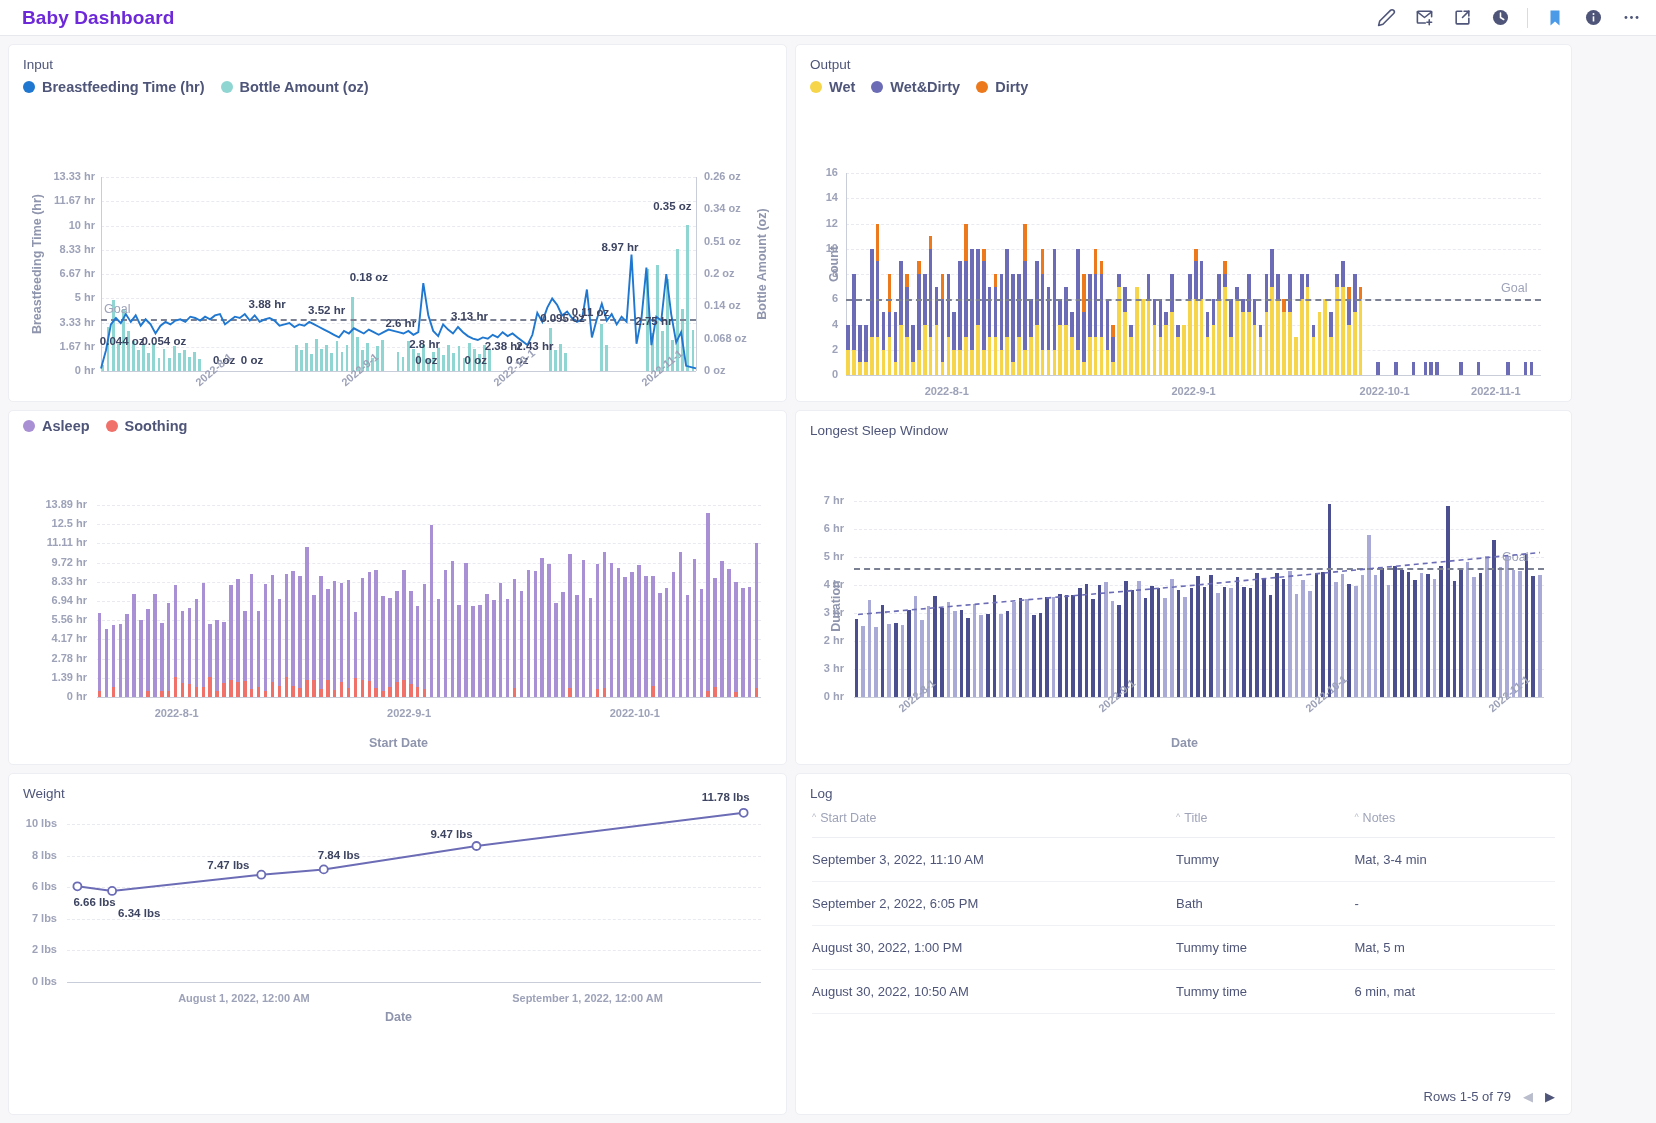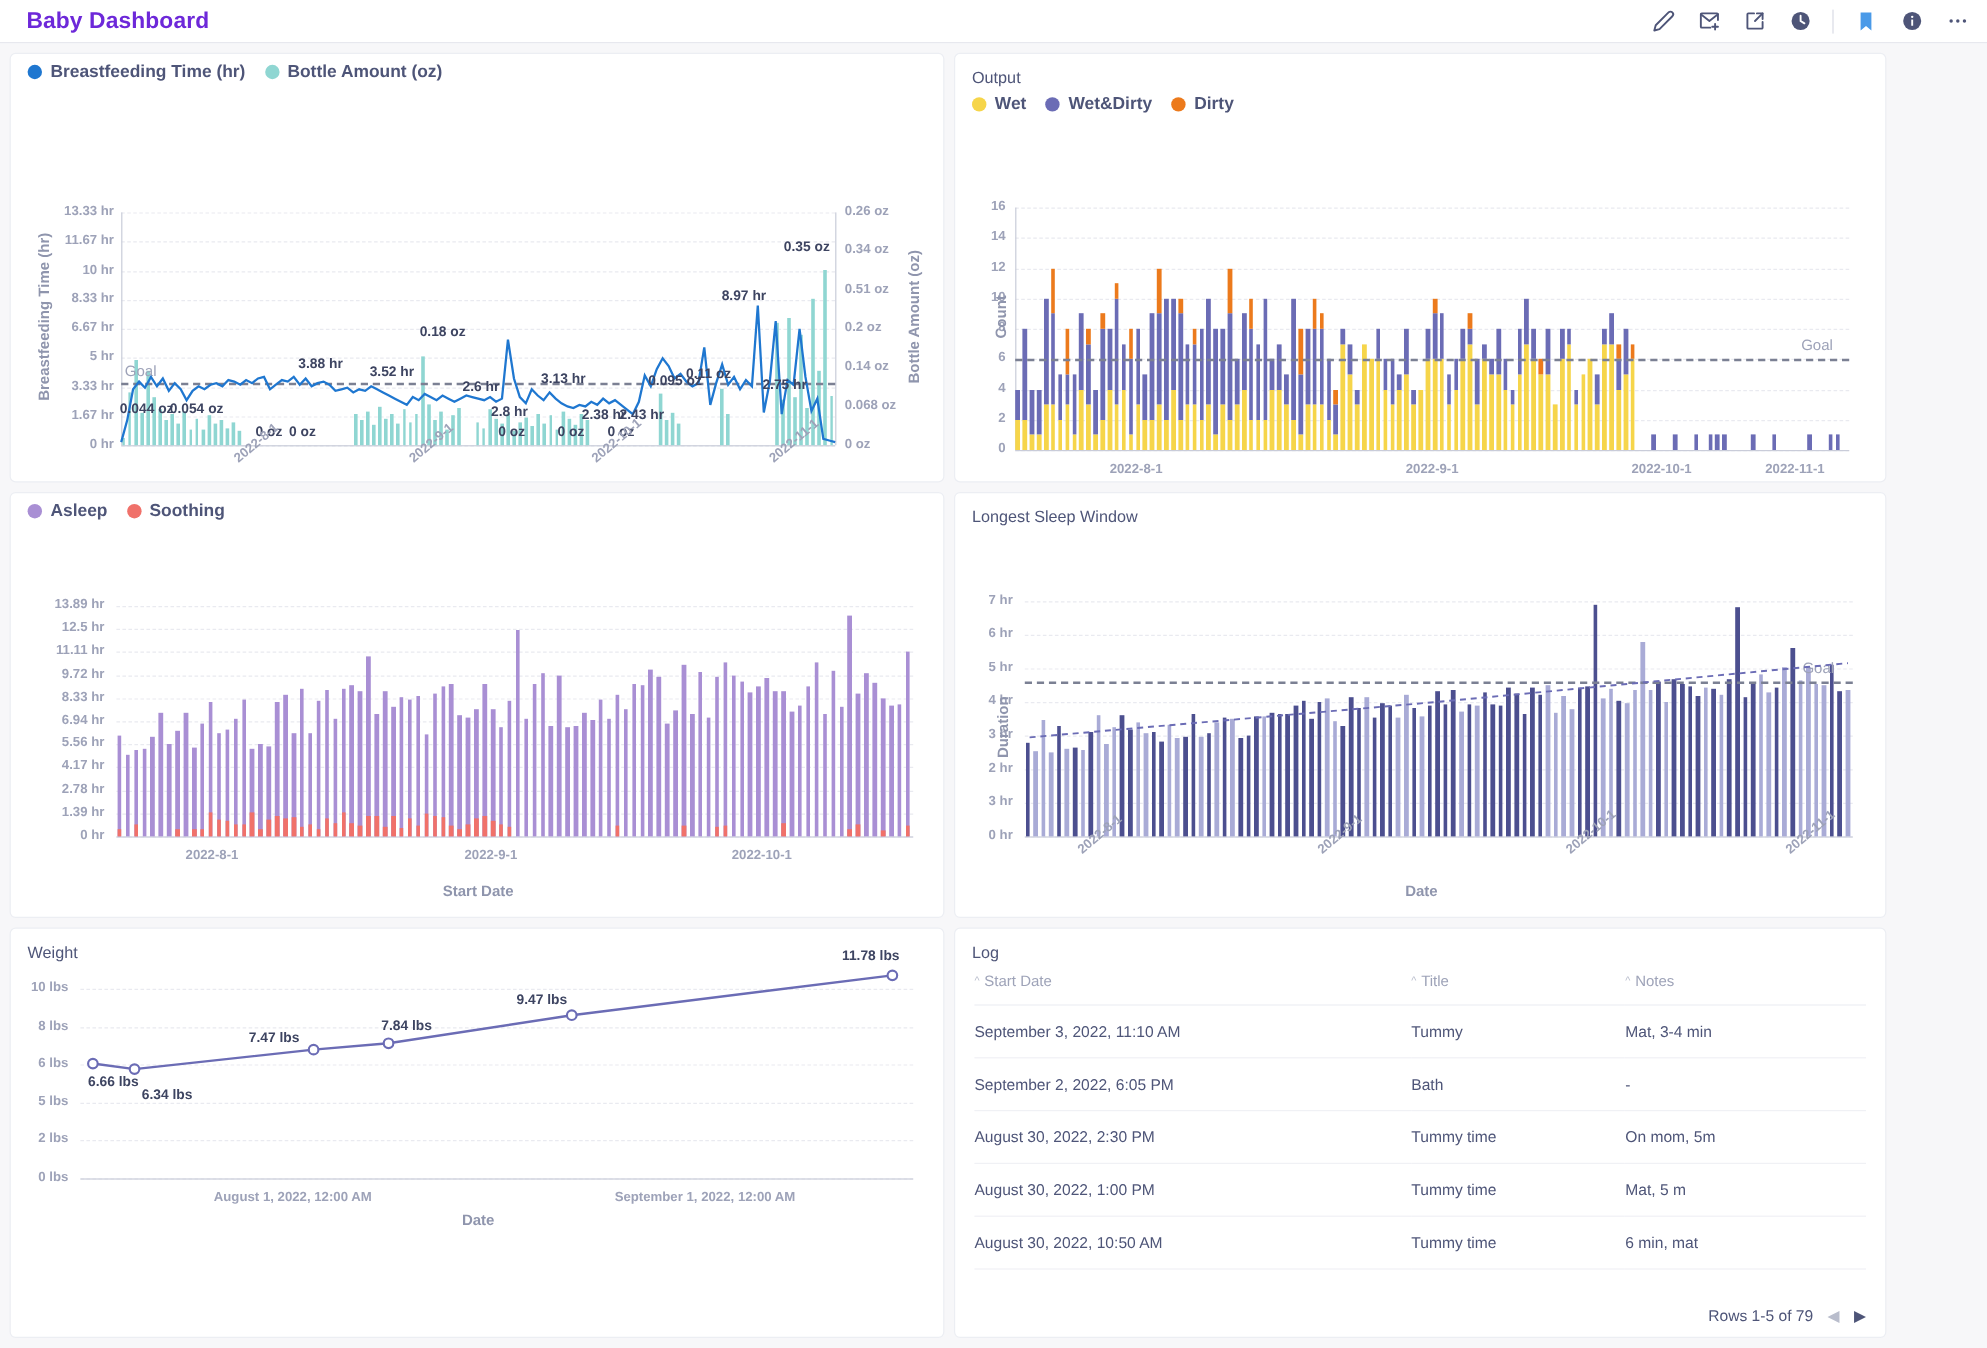--- a/index.html
+++ b/index.html
@@ -132,20 +132,21 @@
           <circle cx="12" cy="12" r="1.8"></circle>
           <circle cx="19" cy="12" r="1.8"></circle>
         </svg>
     </div>
   </div>
 </div>
 
 <div class="grid">
 
   <div class="card">
+    <div class="card-title">Input</div>
     <div class="legend">
       <div class="legend-item">
         <span class="dot" style="background:#1f77d0"></span>
         <span class="legend-label">Breastfeeding Time (hr)</span>
       </div>
       <div class="legend-item">
         <span class="dot" style="background:#8fd6d2"></span>
         <span class="legend-label">Bottle Amount (oz)</span>
       </div>
     </div>
@@ -861,21 +862,21 @@
     <div class="axis-title" style="left:0; top:325px; width:777px;">Date</div>
   </div>
 
   <div class="card">
     <div class="card-title">Weight</div>
     <div class="plot" id="plot-weight" style="position:absolute;left:0;top:20px;width:779px;height:215px;">
         <div class="ytick" style="left:-8px;top:181px;width:56px;">0 lbs</div>
         <div class="gridline" style="left:58px;top:188px;width:694px;"></div>
         <div class="ytick" style="left:-8px;top:149.4px;width:56px;">2 lbs</div>
         <div class="gridline" style="left:58px;top:156.4px;width:694px;"></div>
-        <div class="ytick" style="left:-8px;top:117.8px;width:56px;">5 lbs</div>
+        <div class="ytick" style="left:-8px;top:117.8px;width:56px;">7 lbs</div>
         <div class="gridline" style="left:58px;top:124.8px;width:694px;"></div>
         <div class="ytick" style="left:-8px;top:86.19999999999999px;width:56px;">6 lbs</div>
         <div class="gridline" style="left:58px;top:93.19999999999999px;width:694px;"></div>
         <div class="ytick" style="left:-8px;top:54.599999999999994px;width:56px;">8 lbs</div>
         <div class="gridline" style="left:58px;top:61.599999999999994px;width:694px;"></div>
         <div class="ytick" style="left:-8px;top:23px;width:56px;">10 lbs</div>
         <div class="gridline" style="left:58px;top:30px;width:694px;"></div>
         <div class="axisline" style="left:58px;top:188px;width:694px;height:1px;"></div>
         <svg style="position:absolute;left:0;top:0;width:779px;height:215px;">
           <polyline points="68.4,92.3 103.1,96.9 252.3,80.7 314.8,75.4 467.5,52.0 734.6,18.8" fill="none" stroke="#6b6cb5" stroke-width="2"></polyline>
@@ -914,25 +915,20 @@
               <td>September 3, 2022, 11:10 AM</td>
               <td>Tummy</td>
               <td>Mat, 3-4 min</td>
             </tr>
             <tr>
               <td>September 2, 2022, 6:05 PM</td>
               <td>Bath</td>
               <td>-</td>
             </tr>
             <tr>
-              <td>August 30, 2022, 2:30 PM</td>
-              <td>Tummy time</td>
-              <td>On mom, 5m</td>
-            </tr>
-            <tr>
               <td>August 30, 2022, 1:00 PM</td>
               <td>Tummy time</td>
               <td>Mat, 5 m</td>
             </tr>
             <tr>
               <td>August 30, 2022, 10:50 AM</td>
               <td>Tummy time</td>
               <td>6 min, mat</td>
             </tr>
           </tbody>

